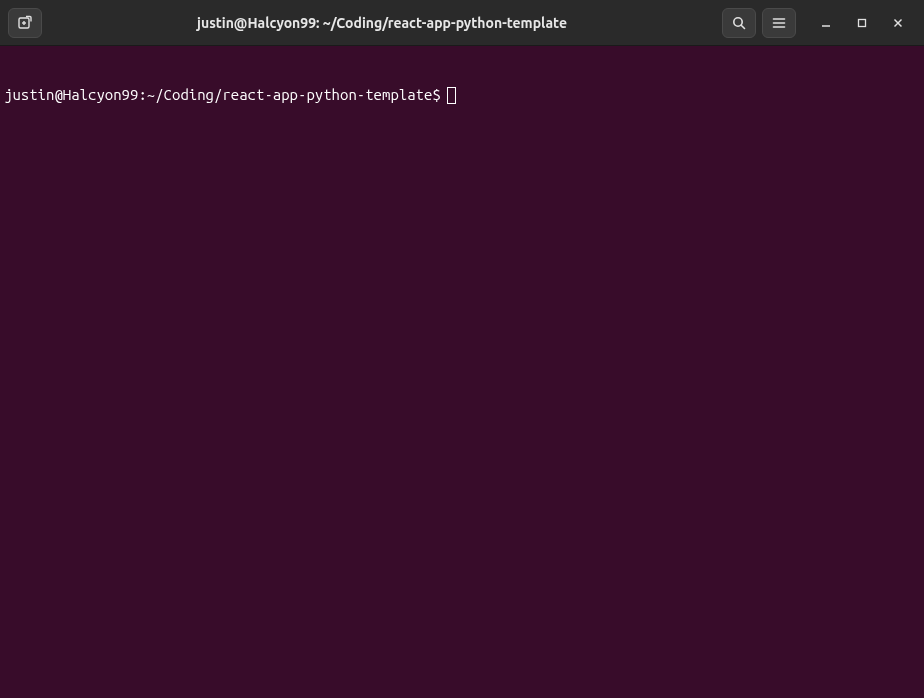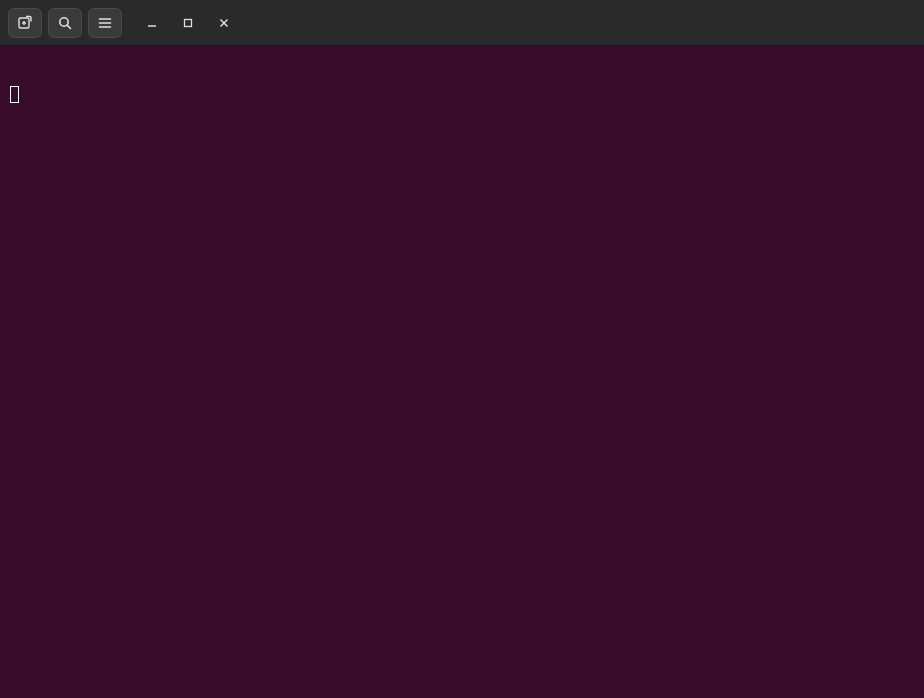--- a/index.html
+++ b/index.html
@@ -105,20 +105,23 @@
     <span>
       <svg width="16" height="16" viewBox="0 0 16 16">
         <rect x="2" y="3" width="10" height="10" rx="1.5" fill="none" stroke="#e0e0e0" stroke-width="1.4"></rect>
         <path d="M9 1.5 h4 a1 1 0 0 1 1 1 v4" fill="none" stroke="#e0e0e0" stroke-width="1.4"></path>
         <line x1="5" y1="8" x2="9" y2="8" stroke="#e0e0e0" stroke-width="1.4"></line>
         <line x1="7" y1="6" x2="7" y2="10" stroke="#e0e0e0" stroke-width="1.4"></line>
       </svg>
     </span>
   </div>
 
+  <div class="title-area">
+    <span class="window-title">justin@Halcyon99: ~/Coding/react-app-python-template</span>
+  </div>
 
   <div class="titlebar-btn search-btn">
     <span>
       <svg width="16" height="16" viewBox="0 0 16 16">
         <circle cx="7" cy="7" r="4.2" fill="none" stroke="#e0e0e0" stroke-width="1.6"></circle>
         <line x1="10.2" y1="10.2" x2="13.5" y2="13.5" stroke="#e0e0e0" stroke-width="1.6" stroke-linecap="round"></line>
       </svg>
     </span>
   </div>
 
@@ -153,15 +156,16 @@
           <line x1="2.5" y1="2.5" x2="9.5" y2="9.5" stroke="#e0e0e0" stroke-width="1.5"></line>
           <line x1="9.5" y1="2.5" x2="2.5" y2="9.5" stroke="#e0e0e0" stroke-width="1.5"></line>
         </svg>
       </span>
     </div>
   </div>
 </div>
 
 <div class="terminal-area">
   <div class="prompt-line">
+    <span class="prompt">justin@Halcyon99:~/Coding/react-app-python-template$</span>
     <span class="cursor"></span>
   </div>
 </div>
 
 </body></html>

